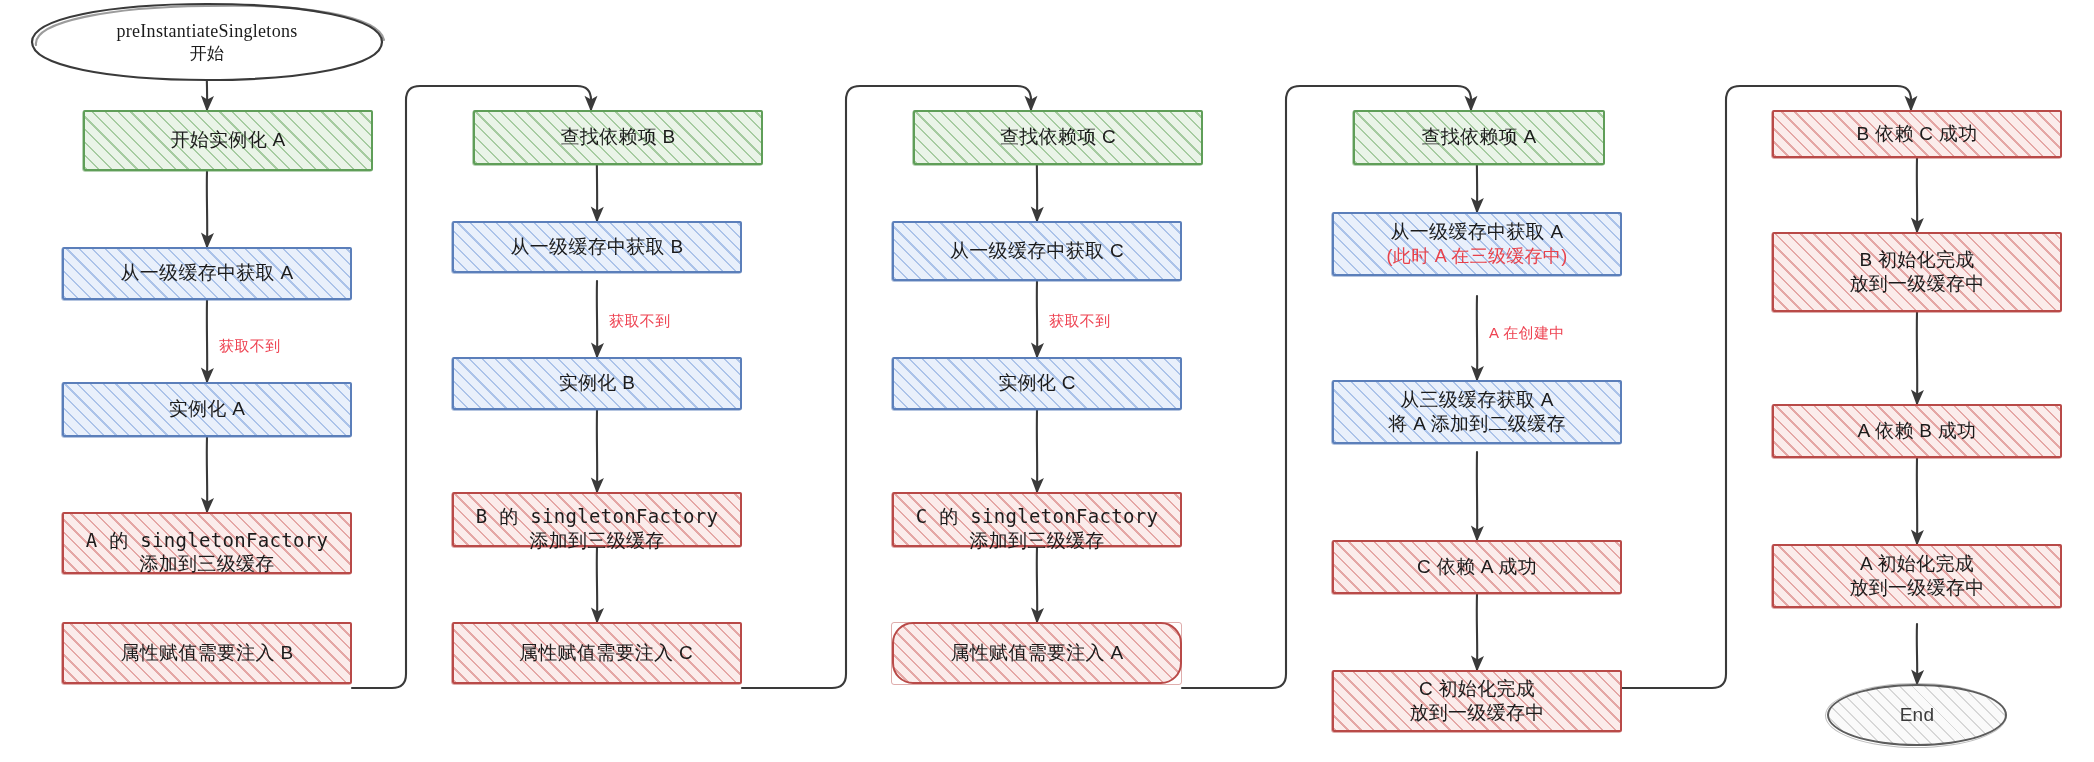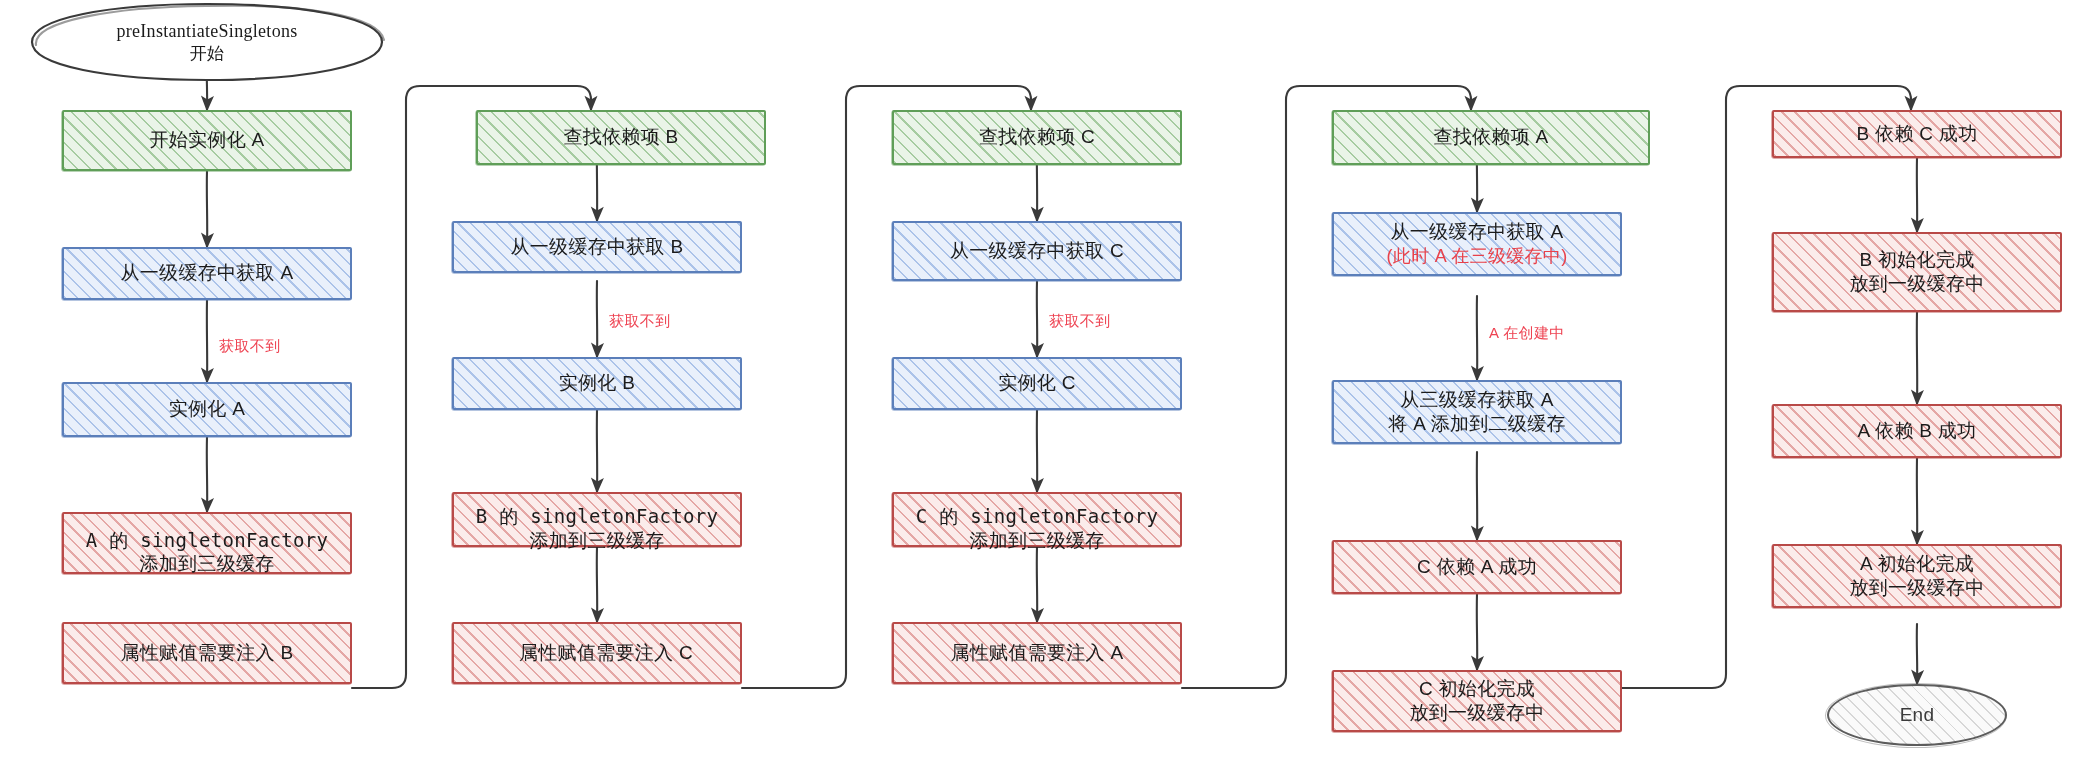--- a/index.html
+++ b/index.html
@@ -58,20 +58,21 @@
     border-color: inherit;
     border-radius: 3px;
     opacity: .45;
     pointer-events: none;
   }
   .green {
     border-color: #5f9e58;
     background-color: #eaf4e8;
     background-image: repeating-linear-gradient(45deg,
         rgba(110,170,102,.55) 0 1.6px, transparent 1.6px 9px);
+    margin-left: 21px;
   }
   .blue {
     border-color: #5b7fba;
     background-color: #e9f0fb;
     background-image: repeating-linear-gradient(45deg,
         rgba(110,150,215,.50) 0 1.6px, transparent 1.6px 9px);
   }
   .red {
     border-color: #b94a48;
     background-color: #fbeceb;
@@ -187,21 +188,21 @@
   <div class="node box red" style="left:62px; top:512px; width:290px; height:62px;">
     <div class="lines">
       <div class="t-mono">A 的 singletonFactory</div>
       <div class="t-cn">添加到三级缓存</div>
     </div>
   </div>
   <div class="node box red" style="left:62px; top:622px; width:290px; height:62px;">
     <div class="lines"><span class="t-cn">属性赋值需要注入 B</span></div>
   </div>
 
-  <div class="node box green" style="left:476px; top:110px; width:290px; height:55px;">
+  <div class="node box green" style="left:452px; top:110px; width:290px; height:55px;">
     <div class="lines"><span class="t-cn">查找依赖项 B</span></div>
   </div>
   <div class="node box blue" style="left:452px; top:221px; width:290px; height:52px;">
     <div class="lines"><span class="t-cn">从一级缓存中获取 B</span></div>
   </div>
   <div class="node box blue" style="left:452px; top:357px; width:290px; height:53px;">
     <div class="lines"><span class="t-cn">实例化 B</span></div>
   </div>
   <div class="node box red" style="left:452px; top:492px; width:290px; height:55px;">
     <div class="lines">
@@ -221,25 +222,25 @@
   </div>
   <div class="node box blue" style="left:892px; top:357px; width:290px; height:53px;">
     <div class="lines"><span class="t-cn">实例化 C</span></div>
   </div>
   <div class="node box red" style="left:892px; top:492px; width:290px; height:55px;">
     <div class="lines">
       <div class="t-mono">C 的 singletonFactory</div>
       <div class="t-cn">添加到三级缓存</div>
     </div>
   </div>
-  <div class="node box red" style="left:892px; top:622px; width:290px; height:62px;">
+  <div class="node box red" style="left:892px; top:622px; width:290px; height:62px;border-radius:21px;">
     <div class="lines"><span class="t-cn">属性赋值需要注入 A</span></div>
   </div>
 
-  <div class="node box green" style="left:1332px; top:110px; width:318px; height:55px;">
+  <div class="node box green" style="left:1332px; top:110px; width:252px; height:55px;">
     <div class="lines"><span class="t-cn">查找依赖项 A</span></div>
   </div>
   <div class="node box blue" style="left:1332px; top:212px; width:290px; height:64px;">
     <div class="lines">
       <div class="t-cn">从一级缓存中获取 A</div>
       <div class="sub-red">(此时 A 在三级缓存中)</div>
     </div>
   </div>
   <div class="node box blue" style="left:1332px; top:380px; width:290px; height:64px;">
     <div class="lines">

